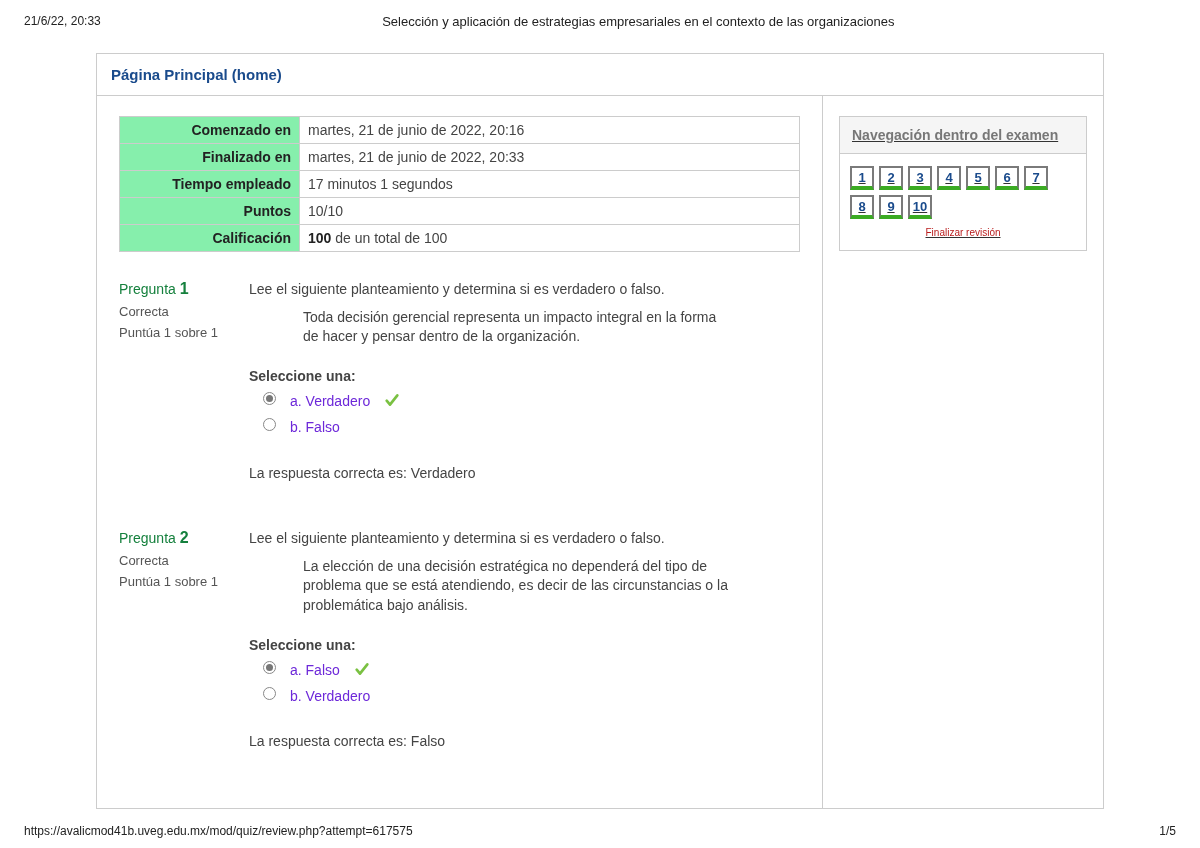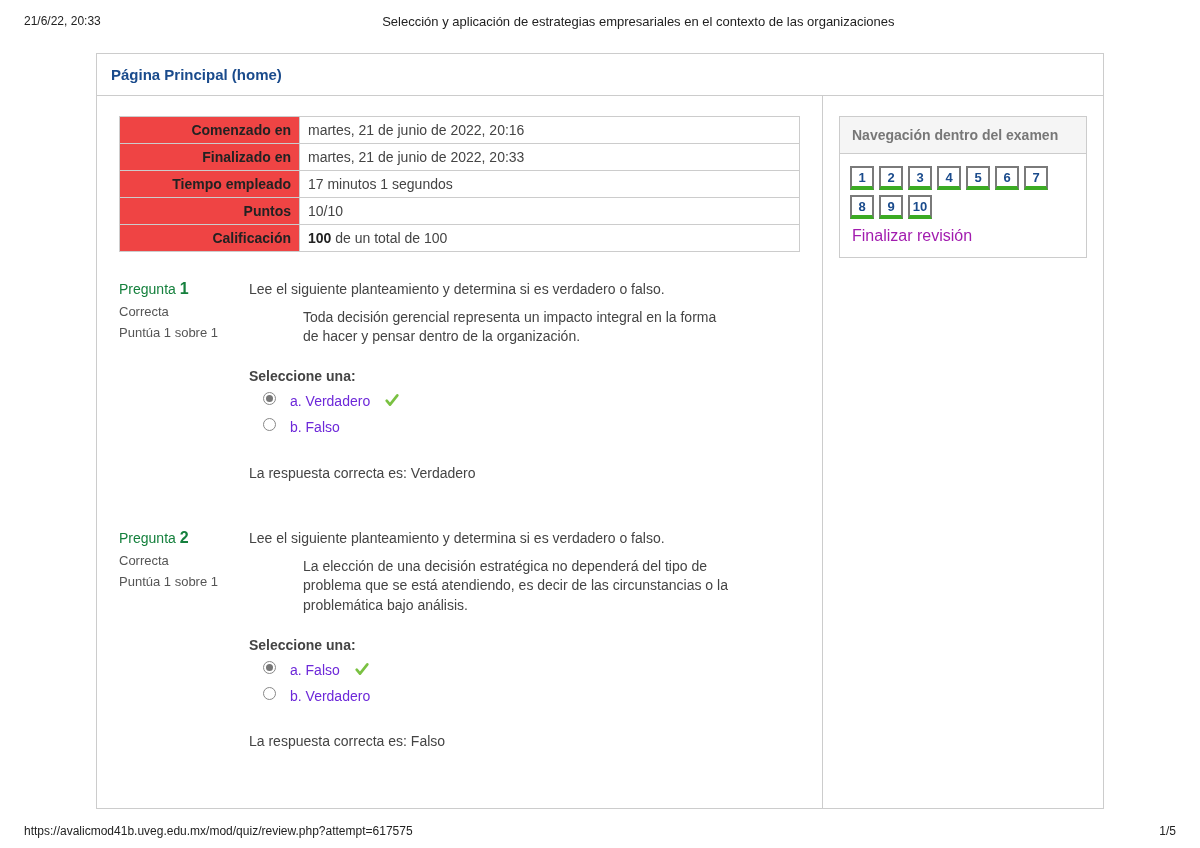--- a/index.html
+++ b/index.html
@@ -52,36 +52,37 @@
     align-items: stretch;
   }
   .main-col {
     flex: 1;
     padding: 20px 22px 10px 22px;
     border-right: 1px solid #ccc;
   }
   .side-col {
     width: 280px;
     padding: 20px 16px;
+    text-decoration: underline;
   }
   .summary-table {
     width: 100%;
     border-collapse: collapse;
     margin-bottom: 28px;
   }
   .summary-table td, .summary-table th {
     border: 1px solid #ccc;
     padding: 5px 8px;
     font-size: 14px;
     vertical-align: middle;
   }
   .summary-table th {
     text-align: right;
     font-weight: bold;
-    background: #ef4444;
+    background: #86efac;
     width: 180px;
     color: #222;
   }
   .summary-table td {
     color: #444;
   }
   .grade-val b { font-weight: bold; color:#222; }
   .question-block {
     display: flex;
     margin-bottom: 46px;
@@ -173,23 +174,24 @@
     font-weight: bold;
     font-size: 13px;
     display: flex;
     align-items: center;
     justify-content: center;
     cursor: pointer;
   }
   .finish-link {
     display: block;
     padding: 0 12px;
-    color: #a21caf;
-    font-size: 16px;
+    color: #b91c1c;
+    font-size: 10px;
     text-decoration: none;
+    text-align: center;
   }
   .footer-row {
     position: absolute;
     bottom: 10px;
     left: 24px;
     right: 24px;
     display: flex;
     justify-content: space-between;
     font-size: 12px;
     color: #222;

